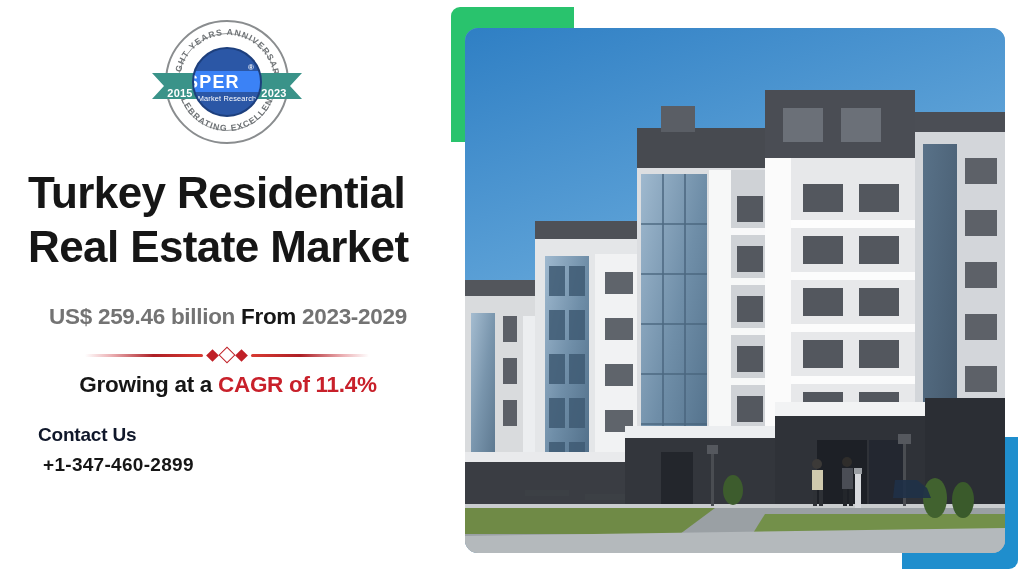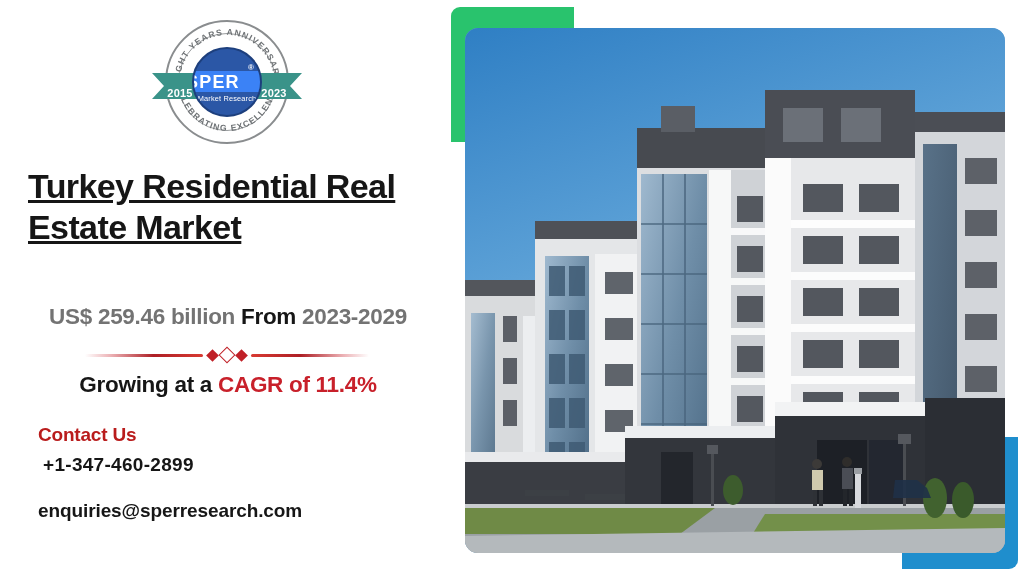--- a/index.html
+++ b/index.html
@@ -110,26 +110,25 @@
     color: #ffffff;
     font-size: 8px;
     font-weight: bold;
   }
 
   
   .headline {
     position: absolute;
     left: 28px; top: 166px;
     width: 410px;
-    font-size: 34px;
+    font-size: 44px;
     font-weight: bold;
     line-height: 1.22;
     letter-spacing: -0.6px;
     color: #161616;
-    text-decoration: underline;
   }
 
   
   .sub-statement {
     position: absolute;
     left: 28px; top: 272px;
     width: 400px;
     font-size: 22.5px;
     font-weight: bold;
     line-height: 1.34;
@@ -183,21 +182,21 @@
   .cagr .red { color: #c8202a; margin-top: 48px; }
 
   
   .contact {
     position: absolute;
     left: 38px; top: 424px;
     width: 380px;
   }
   .contact-title {
     font-size: 19px; font-weight: bold;
-    color: #b91c1c; letter-spacing: -0.2px;
+    color: #0f172a; letter-spacing: -0.2px;
   }
   .contact-phone {
     margin-top: 8px; margin-left: 5px;
     font-size: 19px; font-weight: bold;
     color: #161616; letter-spacing: .3px;
   }
   .contact-mail {
     margin-top: 24px;
     font-size: 19px; font-weight: bold;
     color: #161616; letter-spacing: -0.1px;
@@ -291,21 +290,20 @@
     </div>
 
     <div class="cagr">
       <span>Growing at a</span>
       <span class="red">CAGR of 11.4%</span>
     </div>
 
     <div class="contact">
       <div class="contact-title">Contact Us</div>
       <div class="contact-phone">+1-347-460-2899</div>
-      <div class="contact-mail">enquiries@sperresearch.com</div>
     </div>
   </div>
 
   <div class="bracket-green"></div>
   <div class="bracket-blue"></div>
 
   <div class="photo">
     <svg viewBox="0 0 540 525" preserveAspectRatio="xMidYMid slice">
       <defs>
         <linearGradient id="sky" x1="0" y1="0" x2="0.35" y2="1">

